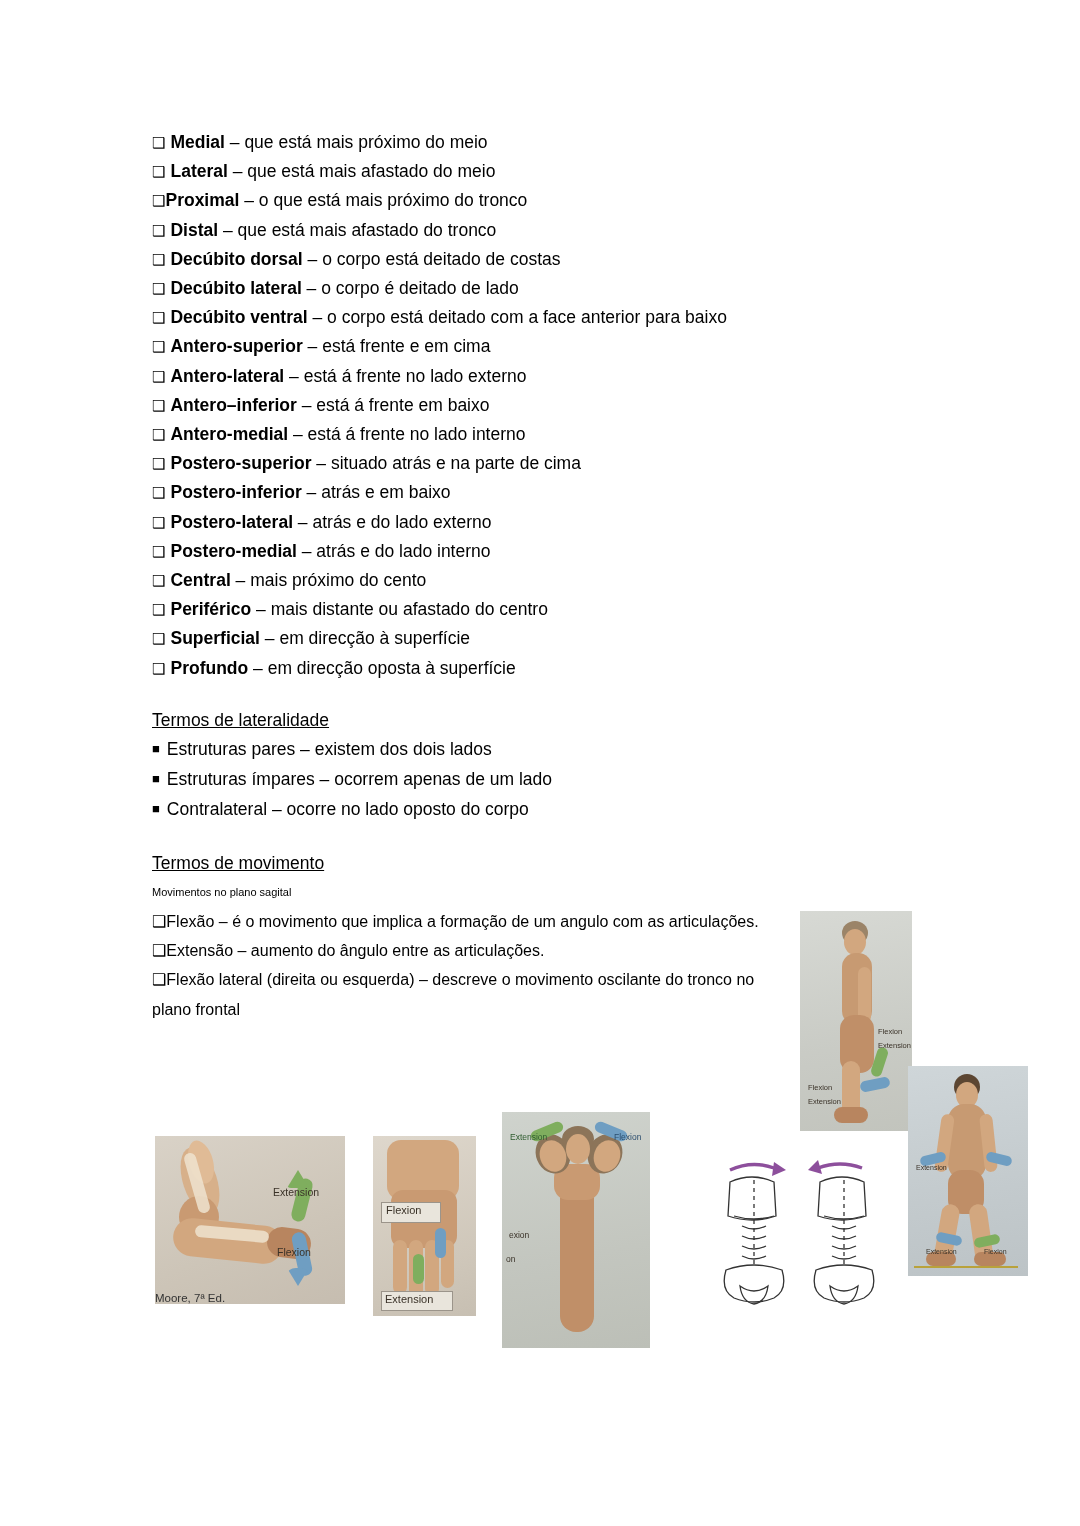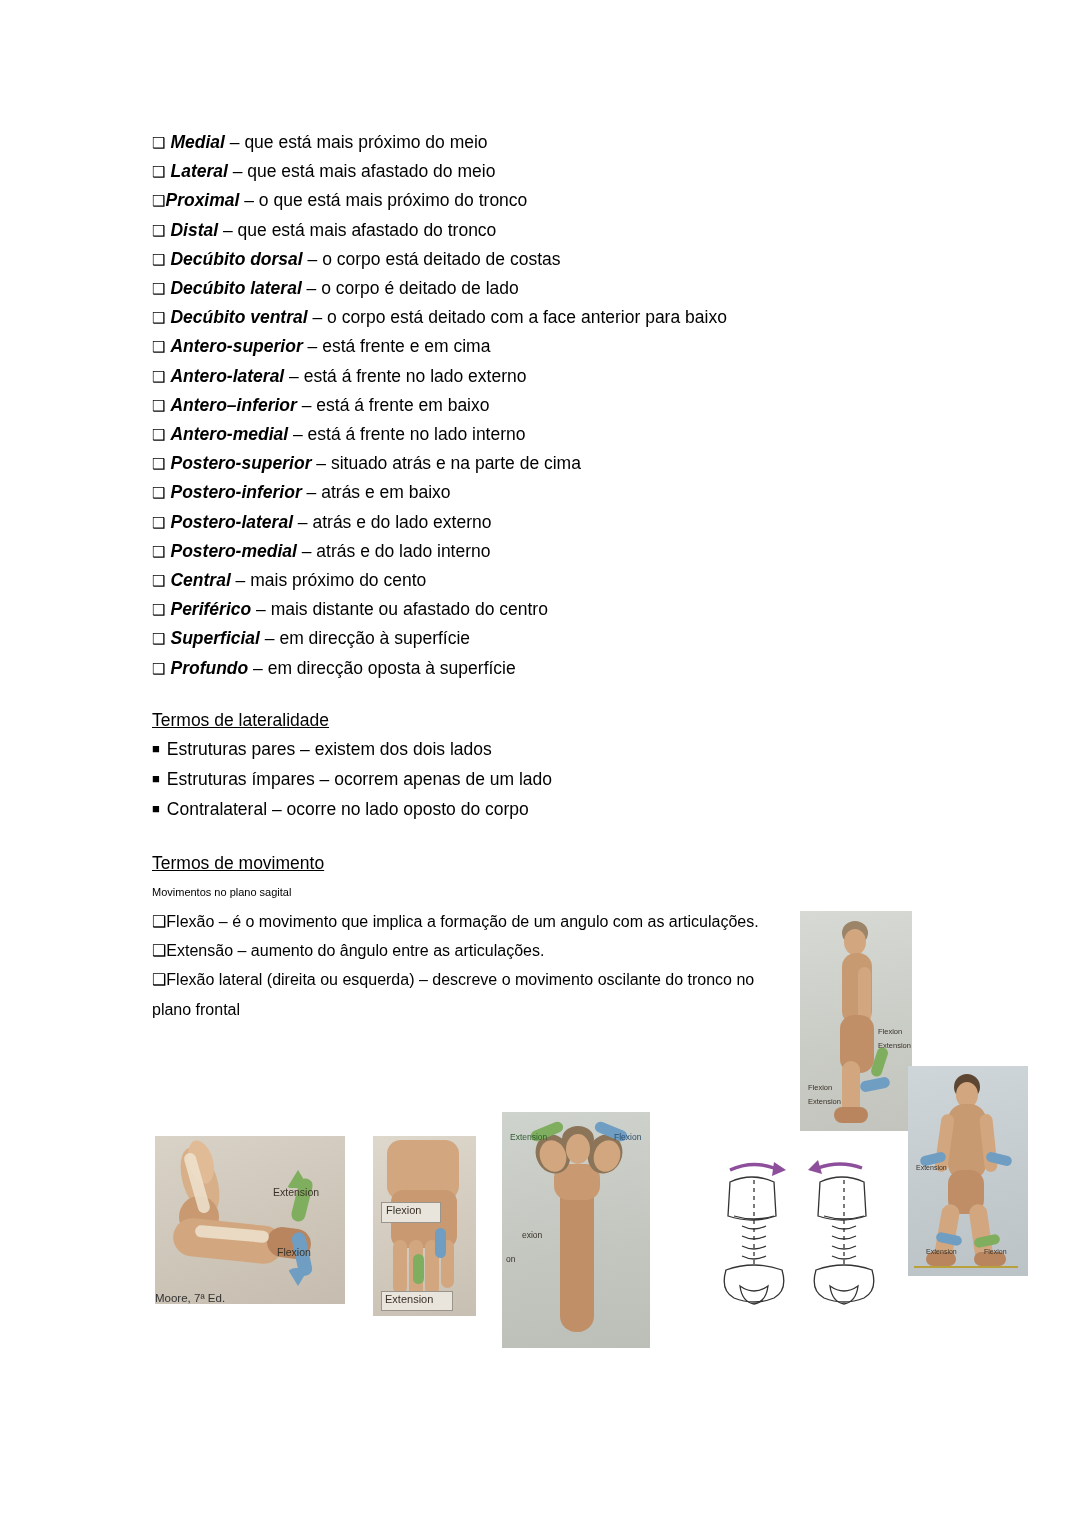--- a/index.html
+++ b/index.html
@@ -36,21 +36,20 @@
     font-size: 15px;
     color: #000;
     margin-right: 5px;
     letter-spacing: 0;
   }
   .term-line .tight {
     margin-right: 0px;
   }
   .term-line b {
     font-weight: bold;
-    font-style: italic;
   }
   .section-gap {
     height: 23px;
   }
   .section-title {
     font-size: 17.5px;
     line-height: 29.2px;
     text-decoration: underline;
   }
   .plain-line {
@@ -223,21 +222,21 @@
     <div class="hair" style="left:34px; top:22px; width:34px; height:40px; transform:rotate(-22deg);"></div>
     <div class="skin2" style="left:38px; top:28px; width:26px; height:32px; transform:rotate(-18deg);"></div>
     <div class="hair" style="left:86px; top:22px; width:34px; height:40px; transform:rotate(22deg);"></div>
     <div class="skin2" style="left:92px; top:28px; width:26px; height:32px; transform:rotate(18deg);"></div>
     <div class="hair" style="left:60px; top:14px; width:32px; height:26px;"></div>
     <div class="skin2" style="left:64px; top:22px; width:24px; height:30px;"></div>
     <div class="arrow-g" style="left:28px; top:14px; width:34px; height:11px; border-radius:6px; transform:rotate(-22deg);"></div>
     <div class="arrow-b" style="left:92px; top:14px; width:34px; height:11px; border-radius:6px; transform:rotate(22deg);"></div>
     <div class="lbl" style="left:8px; top:20px; font-size:8.5px; color:#2f5c2f;">Extension</div>
     <div class="lbl" style="left:112px; top:20px; font-size:8.5px; color:#2c4e6e;">Flexion</div>
-    <div class="lbl" style="left:20px; top:118px; font-size:8.5px;">exion</div>
+    <div class="lbl" style="left:7px; top:118px; font-size:8.5px;">exion</div>
     <div class="lbl" style="left:4px; top:142px; font-size:8.5px;">on</div>
   </div>
 
   <div class="fig" id="fig-leg">
     <div class="hair" style="left:42px; top:10px; width:26px; height:24px; background:#9b8468;"></div>
     <div class="skin2" style="left:44px; top:18px; width:22px; height:26px;"></div>
     <div class="skin" style="left:42px; top:42px; width:30px; height:72px; border-radius:14px; background:#c79a72;"></div>
     <div class="skin2" style="left:58px; top:56px; width:13px; height:56px; border-radius:7px;"></div>
     <div class="skin" style="left:40px; top:104px; width:34px; height:58px; border-radius:14px; background:#c08f68;"></div>
     <div class="skin2" style="left:42px; top:150px; width:18px; height:58px; border-radius:9px;"></div>

